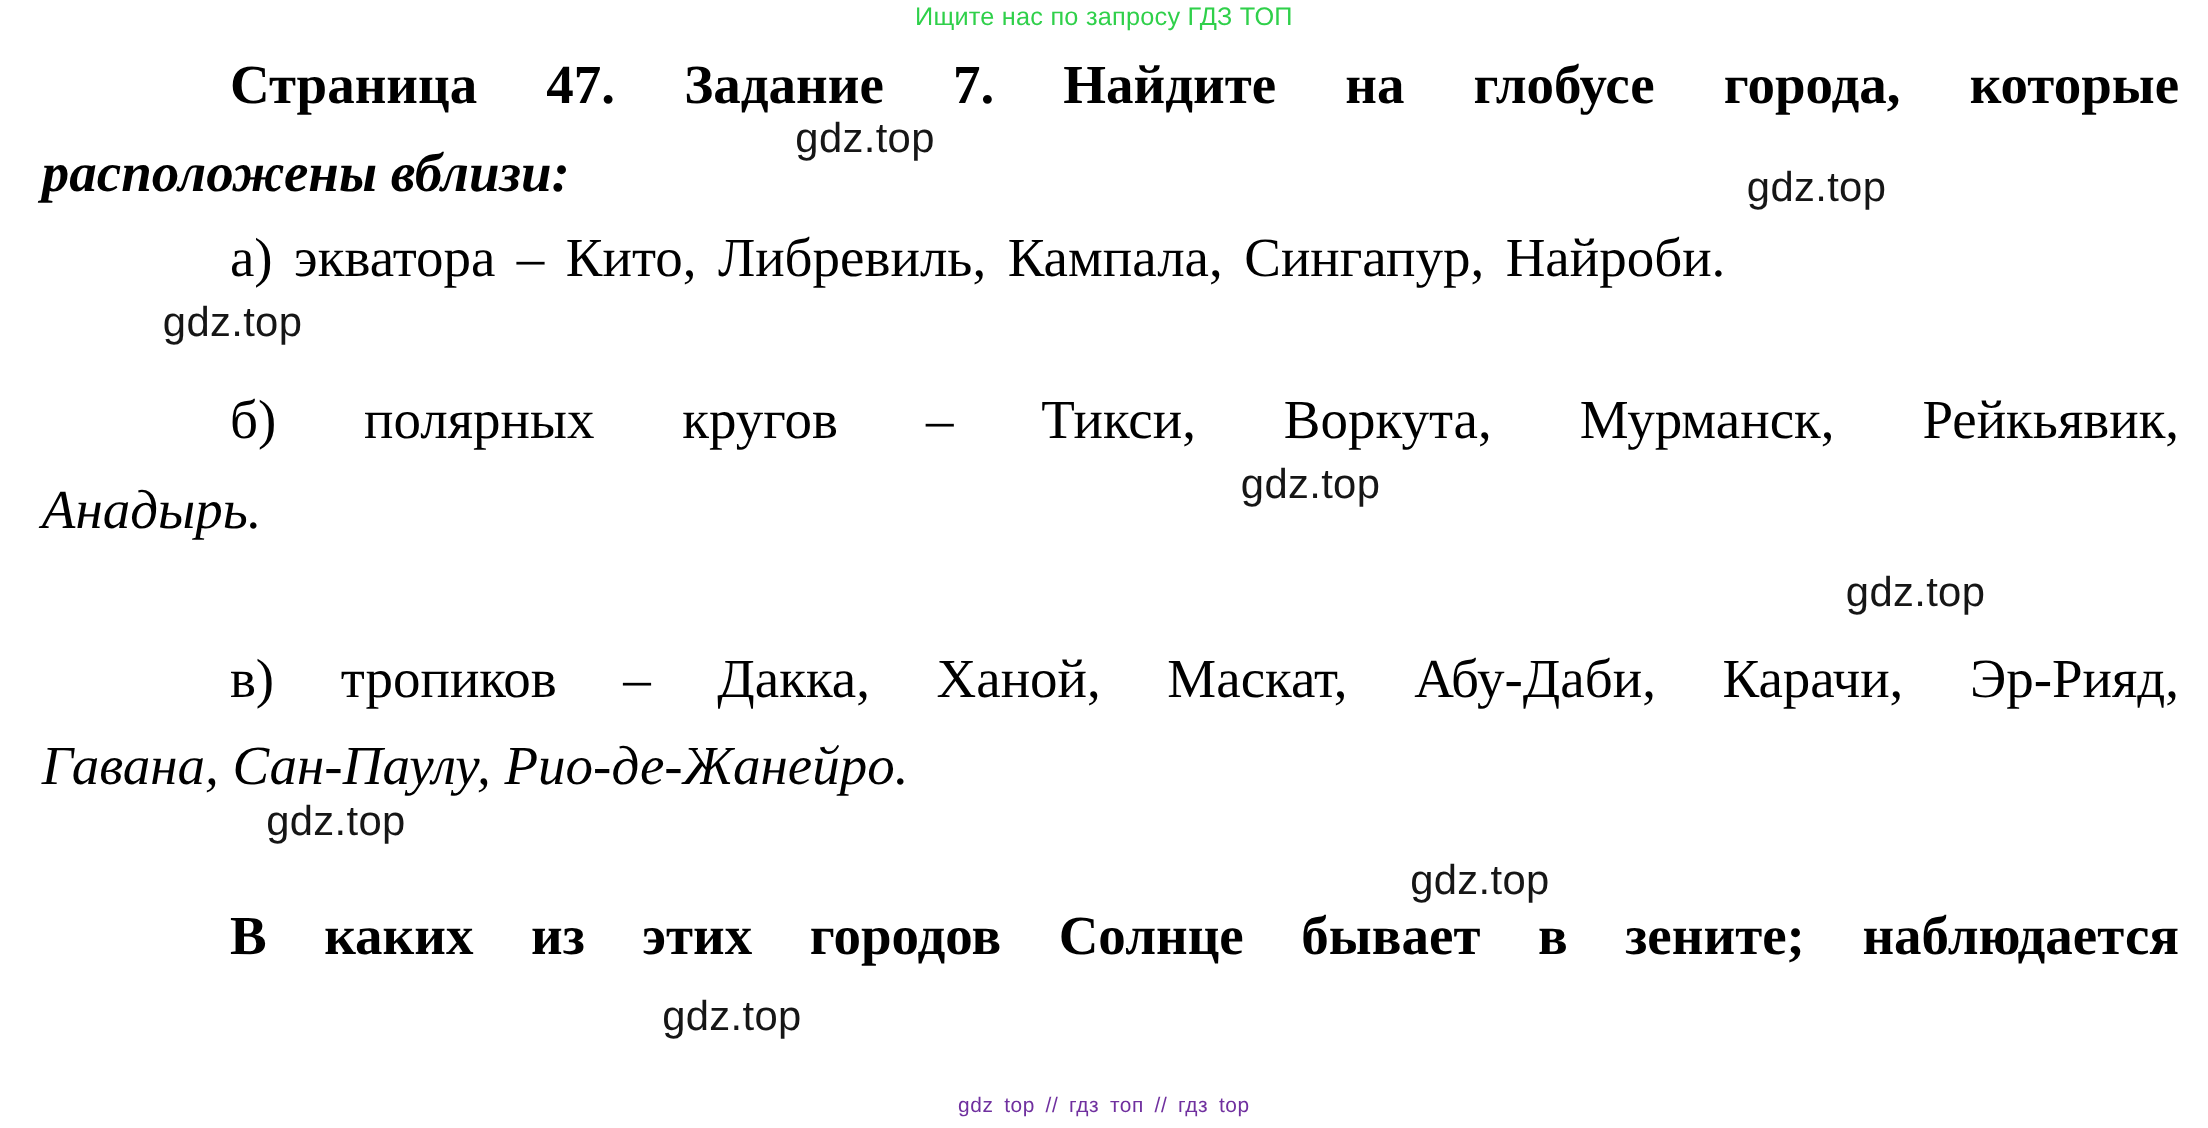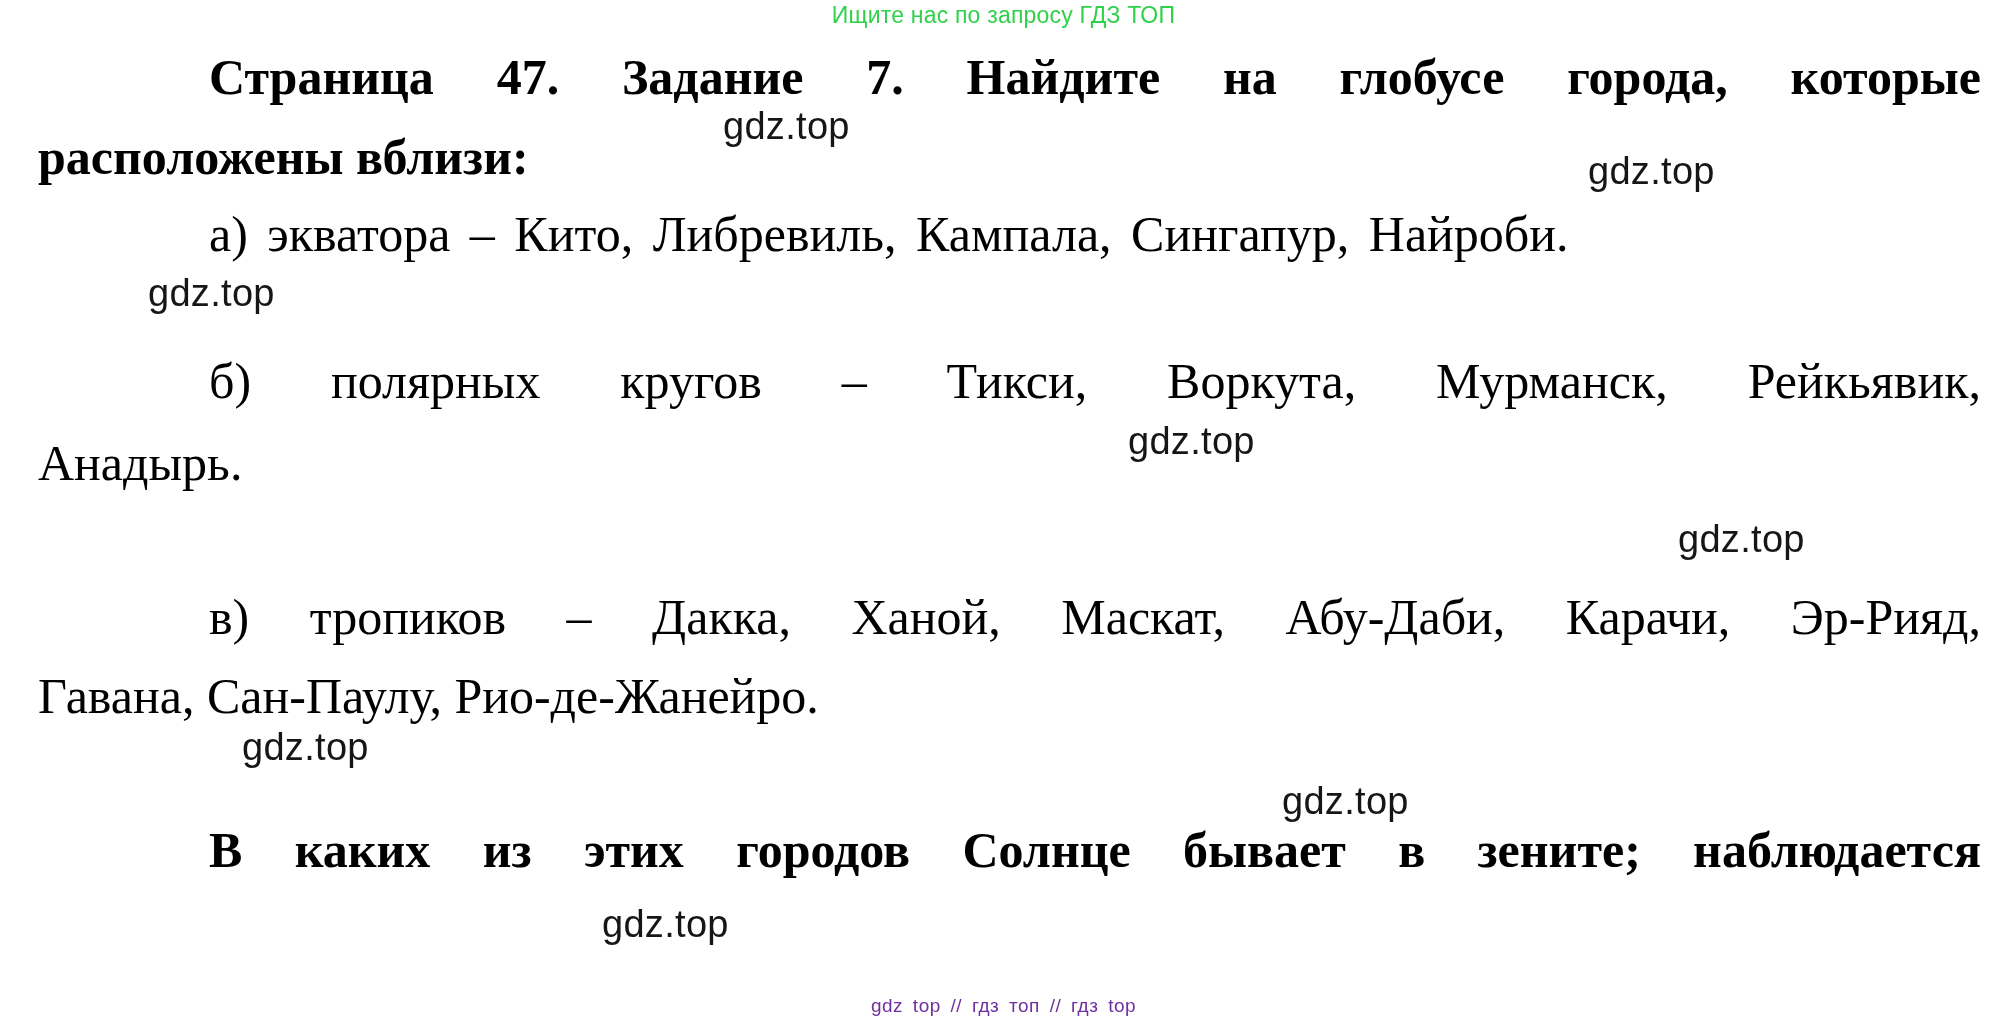--- a/index.html
+++ b/index.html
@@ -35,21 +35,21 @@
     line-height: 1.1;
     white-space: pre;
   }
   .bold { font-weight: bold; }
   .justify {
     white-space: normal;
     text-align: justify;
     text-align-last: justify;
   }
   .indent { left: 196px; width: 1772px; margin-left: 13px; }
-  .flush  { left: 38px; }
+  .flush  { left: 38px; font-style: italic; }
 
   #h1 { top: 50px; }
   #h2 { top: 130px; }
   #a1 { top: 207px; word-spacing: 7px; text-align: center; }
   #b1 { top: 354px; }
   #b2 { top: 436px; }
   #v1 { top: 590px; }
   #v2 { top: 669px; text-align: center; }
   #q1 { top: 823px; }
   #q2 { top: 901px; }

